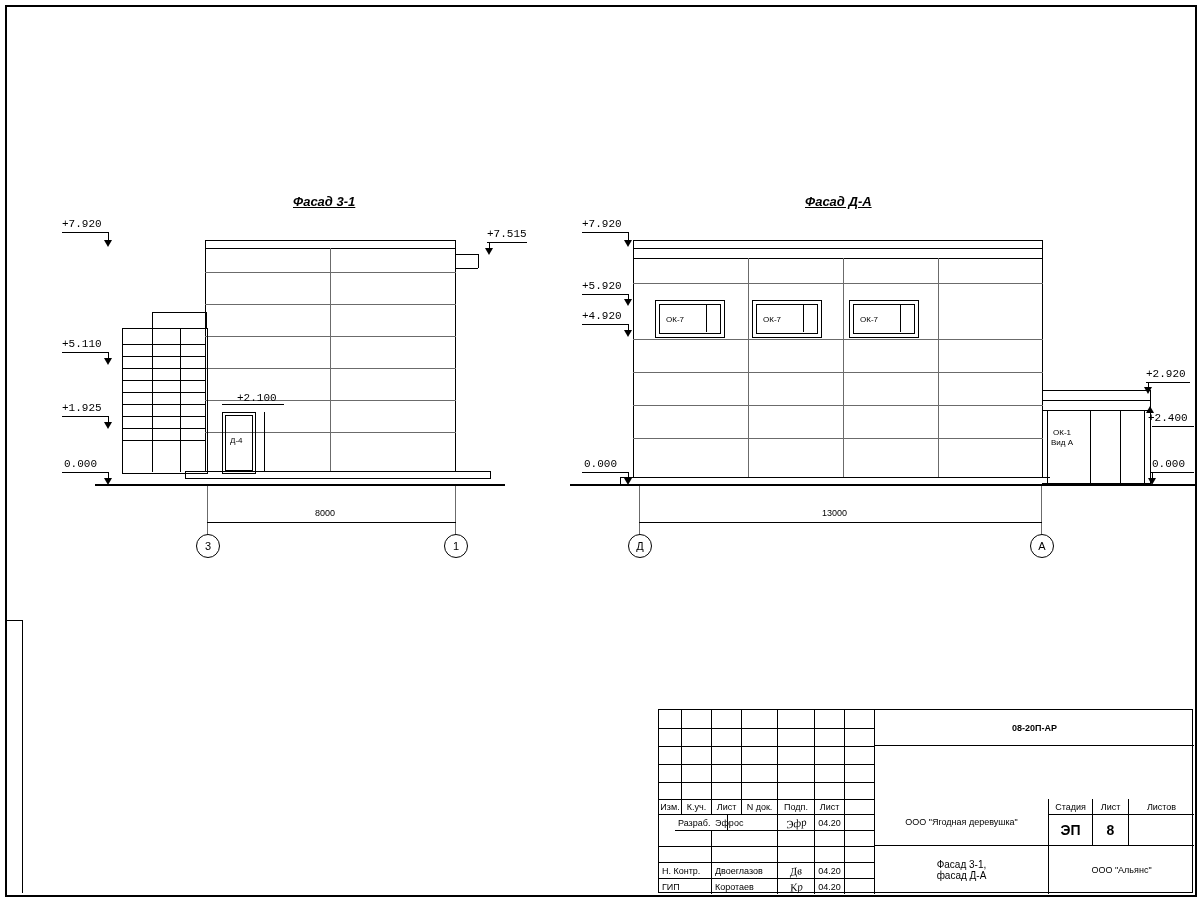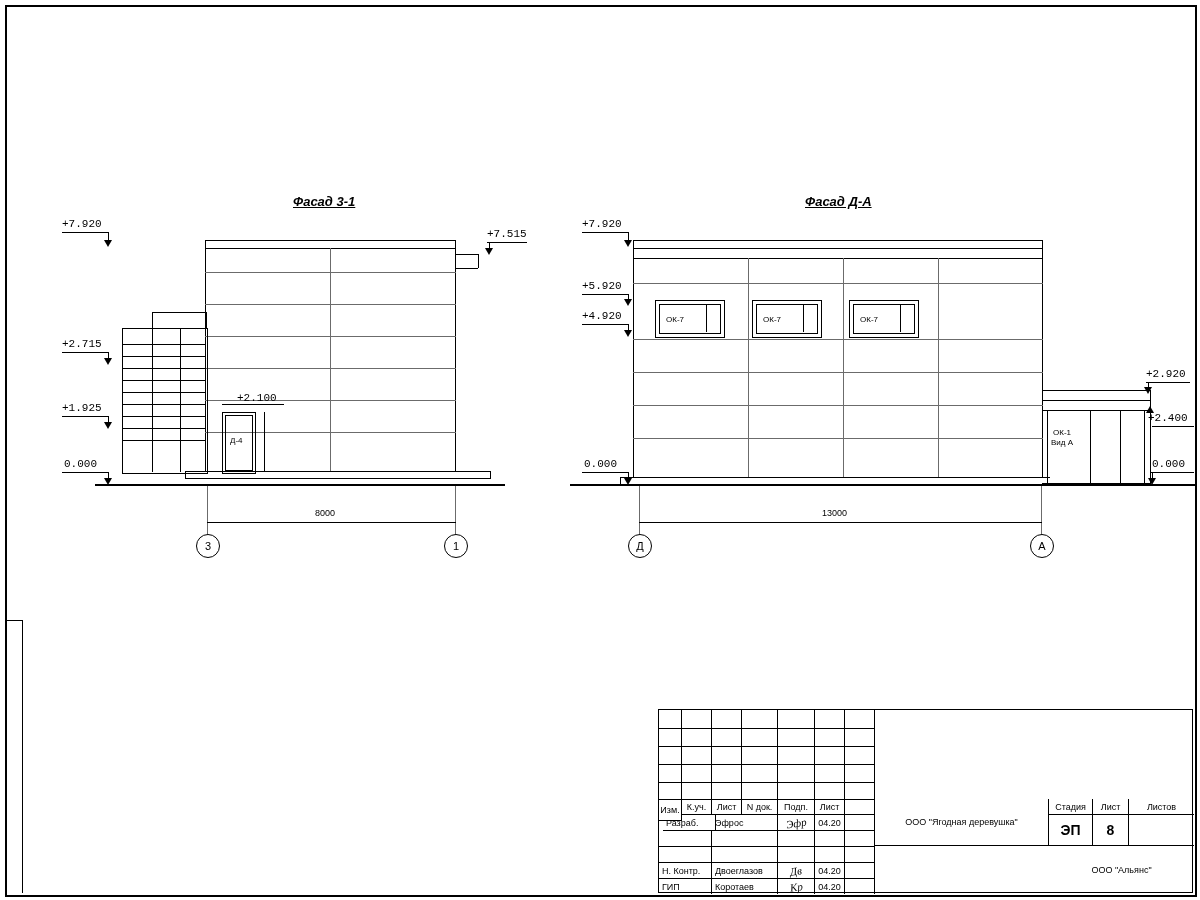--- a/index.html
+++ b/index.html
@@ -97,21 +97,21 @@
   <div class="lbl" style="left:62px;top:218px;">+7.920</div>
   <div class="ln h" style="left:62px;top:232px;width:46px;"></div>
   <div class="ln v" style="left:108px;top:232px;height:12px;"></div>
   <div class="arrow-d" style="left:104px;top:240px;"></div>
 
   <div class="lbl" style="left:487px;top:228px;">+7.515</div>
   <div class="ln h" style="left:487px;top:242px;width:40px;"></div>
   <div class="ln v" style="left:489px;top:242px;height:10px;"></div>
   <div class="arrow-d" style="left:485px;top:248px;"></div>
 
-  <div class="lbl" style="left:62px;top:338px;">+2.715</div>
+  <div class="lbl" style="left:62px;top:338px;">+5.110</div>
   <div class="ln h" style="left:62px;top:352px;width:46px;"></div>
   <div class="ln v" style="left:108px;top:352px;height:10px;"></div>
   <div class="arrow-d" style="left:104px;top:358px;"></div>
 
   <div class="lbl" style="left:237px;top:392px;">+2.100</div>
   <div class="ln h" style="left:237px;top:404px;width:46px;"></div>
 
   <div class="lbl" style="left:62px;top:402px;">+1.925</div>
   <div class="ln h" style="left:62px;top:416px;width:46px;"></div>
   <div class="ln v" style="left:108px;top:416px;height:10px;"></div>
@@ -229,29 +229,29 @@
     <div class="grid-line" style="left:0;top:72px;width:215px;height:1px;"></div>
     <div class="grid-line" style="left:0;top:89px;width:215px;height:1px;"></div>
     <div class="grid-line" style="left:22px;top:0;width:1px;height:89px;"></div>
     <div class="grid-line" style="left:52px;top:0;width:1px;height:89px;"></div>
     <div class="grid-line" style="left:82px;top:0;width:1px;height:89px;"></div>
     <div class="grid-line" style="left:118px;top:0;width:1px;height:89px;"></div>
     <div class="grid-line" style="left:155px;top:0;width:1px;height:89px;"></div>
     <div class="grid-line" style="left:185px;top:0;width:1px;height:89px;"></div>
     <div class="grid-line" style="left:215px;top:0;width:1px;height:184px;"></div>
 
-    <div class="cell" style="left:0;top:89px;width:23px;height:22px;">Изм.</div>
+    <div class="cell" style="left:0;top:89px;width:23px;height:16px;">Изм.</div>
     <div class="cell" style="left:23px;top:89px;width:30px;height:16px;">К.уч.</div>
     <div class="cell" style="left:53px;top:89px;width:30px;height:16px;">Лист</div>
     <div class="cell" style="left:83px;top:89px;width:36px;height:16px;">N док.</div>
     <div class="cell" style="left:119px;top:89px;width:37px;height:16px;">Подп.</div>
     <div class="cell" style="left:156px;top:89px;width:30px;height:16px;">Лист</div>
     <div class="cell" style="left:186px;top:89px;width:30px;height:16px;"></div>
 
-    <div class="cell" style="left:4px;top:105px;width:53px;height:16px;justify-content:flex-start;padding-left:3px;text-align:center;">Разраб.</div>
+    <div class="cell" style="left:16px;top:105px;width:53px;height:16px;justify-content:flex-start;padding-left:3px;text-align:center;">Разраб.</div>
     <div class="cell" style="left:53px;top:105px;width:66px;height:16px;justify-content:flex-start;padding-left:3px;">Эфрос</div>
     <div class="cell" style="left:119px;top:105px;width:37px;height:16px;">
         <span class="sig">Эфр</span>
       </div>
     <div class="cell" style="left:156px;top:105px;width:30px;height:16px;">04.20</div>
     <div class="cell" style="left:186px;top:105px;width:30px;height:16px;"></div>
 
     <div class="cell" style="left:0;top:121px;width:53px;height:16px;"></div>
     <div class="cell" style="left:53px;top:121px;width:66px;height:16px;"></div>
     <div class="cell" style="left:119px;top:121px;width:37px;height:16px;"></div>
@@ -273,29 +273,34 @@
     <div class="cell" style="left:186px;top:153px;width:30px;height:16px;"></div>
 
     <div class="cell" style="left:0;top:169px;width:53px;height:15px;border-bottom:none;justify-content:flex-start;padding-left:3px;">ГИП</div>
     <div class="cell" style="left:53px;top:169px;width:66px;height:15px;border-bottom:none;justify-content:flex-start;padding-left:3px;">Коротаев</div>
     <div class="cell" style="left:119px;top:169px;width:37px;height:15px;border-bottom:none;">
         <span class="sig">Кр</span>
       </div>
     <div class="cell" style="left:156px;top:169px;width:30px;height:15px;border-bottom:none;">04.20</div>
     <div class="cell" style="left:186px;top:169px;width:30px;height:15px;border-bottom:none;"></div>
 
+    <div class="cell tb-big" style="left:216px;top:0;width:319px;height:36px;border-right:none;">08-20П-АР</div>
 
 
     <div class="cell" style="left:216px;top:89px;width:174px;height:47px;">ООО "Ягодная деревушка"</div>
 
     <div class="cell" style="left:390px;top:89px;width:44px;height:16px;">Стадия</div>
     <div class="cell" style="left:434px;top:89px;width:36px;height:16px;">Лист</div>
     <div class="cell" style="left:470px;top:89px;width:65px;height:16px;border-right:none;">Листов</div>
 
     <div class="cell" style="left:390px;top:105px;width:44px;height:31px;font-size:14px;font-weight:bold;">ЭП</div>
     <div class="cell" style="left:434px;top:105px;width:36px;height:31px;font-size:14px;font-weight:bold;">8</div>
     <div class="cell" style="left:470px;top:105px;width:65px;height:31px;border-right:none;font-size:14px;font-weight:bold;"></div>
 
+    <div class="cell" style="left:216px;top:136px;width:174px;height:48px;border-bottom:none;flex-direction:column;font-size:10px;">
+      <span>Фасад 3-1,</span>
+      <span>фасад Д-А</span>
+    </div>
 
     <div class="cell" style="left:390px;top:136px;width:145px;height:48px;border-right:none;border-bottom:none;">ООО "Альянс"</div>
   </div>
 
 </div>
 
 </body></html>

